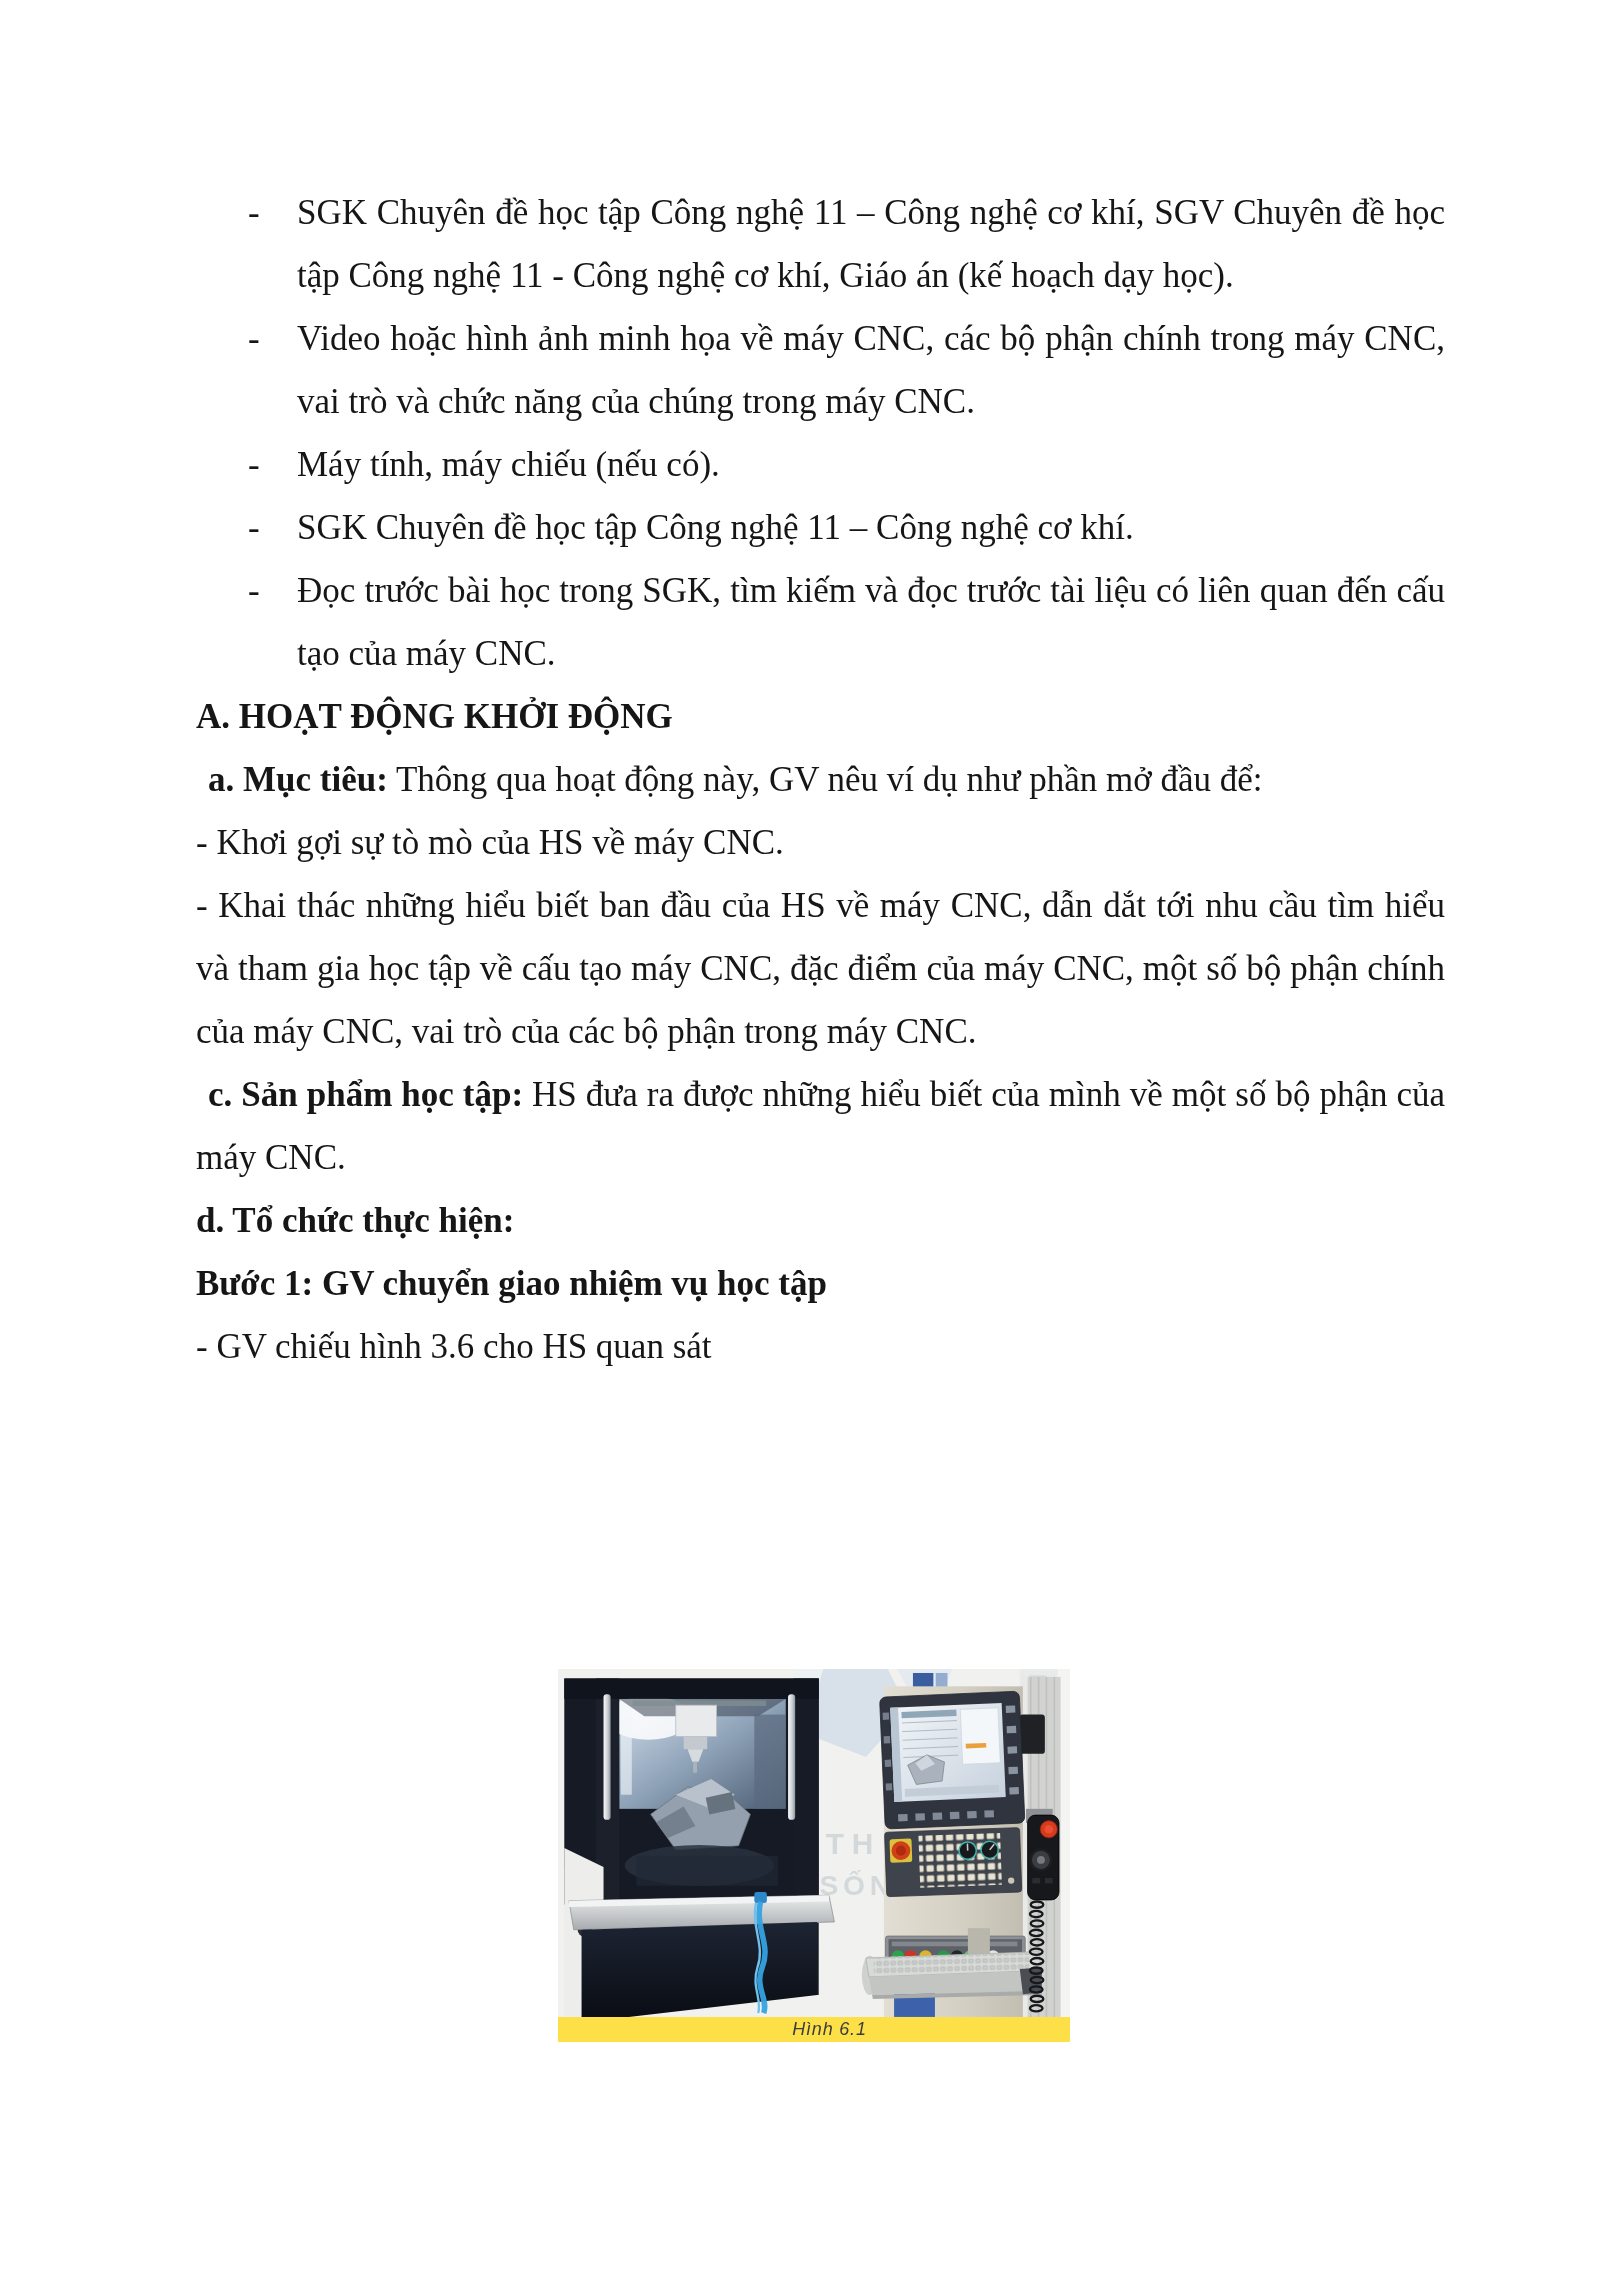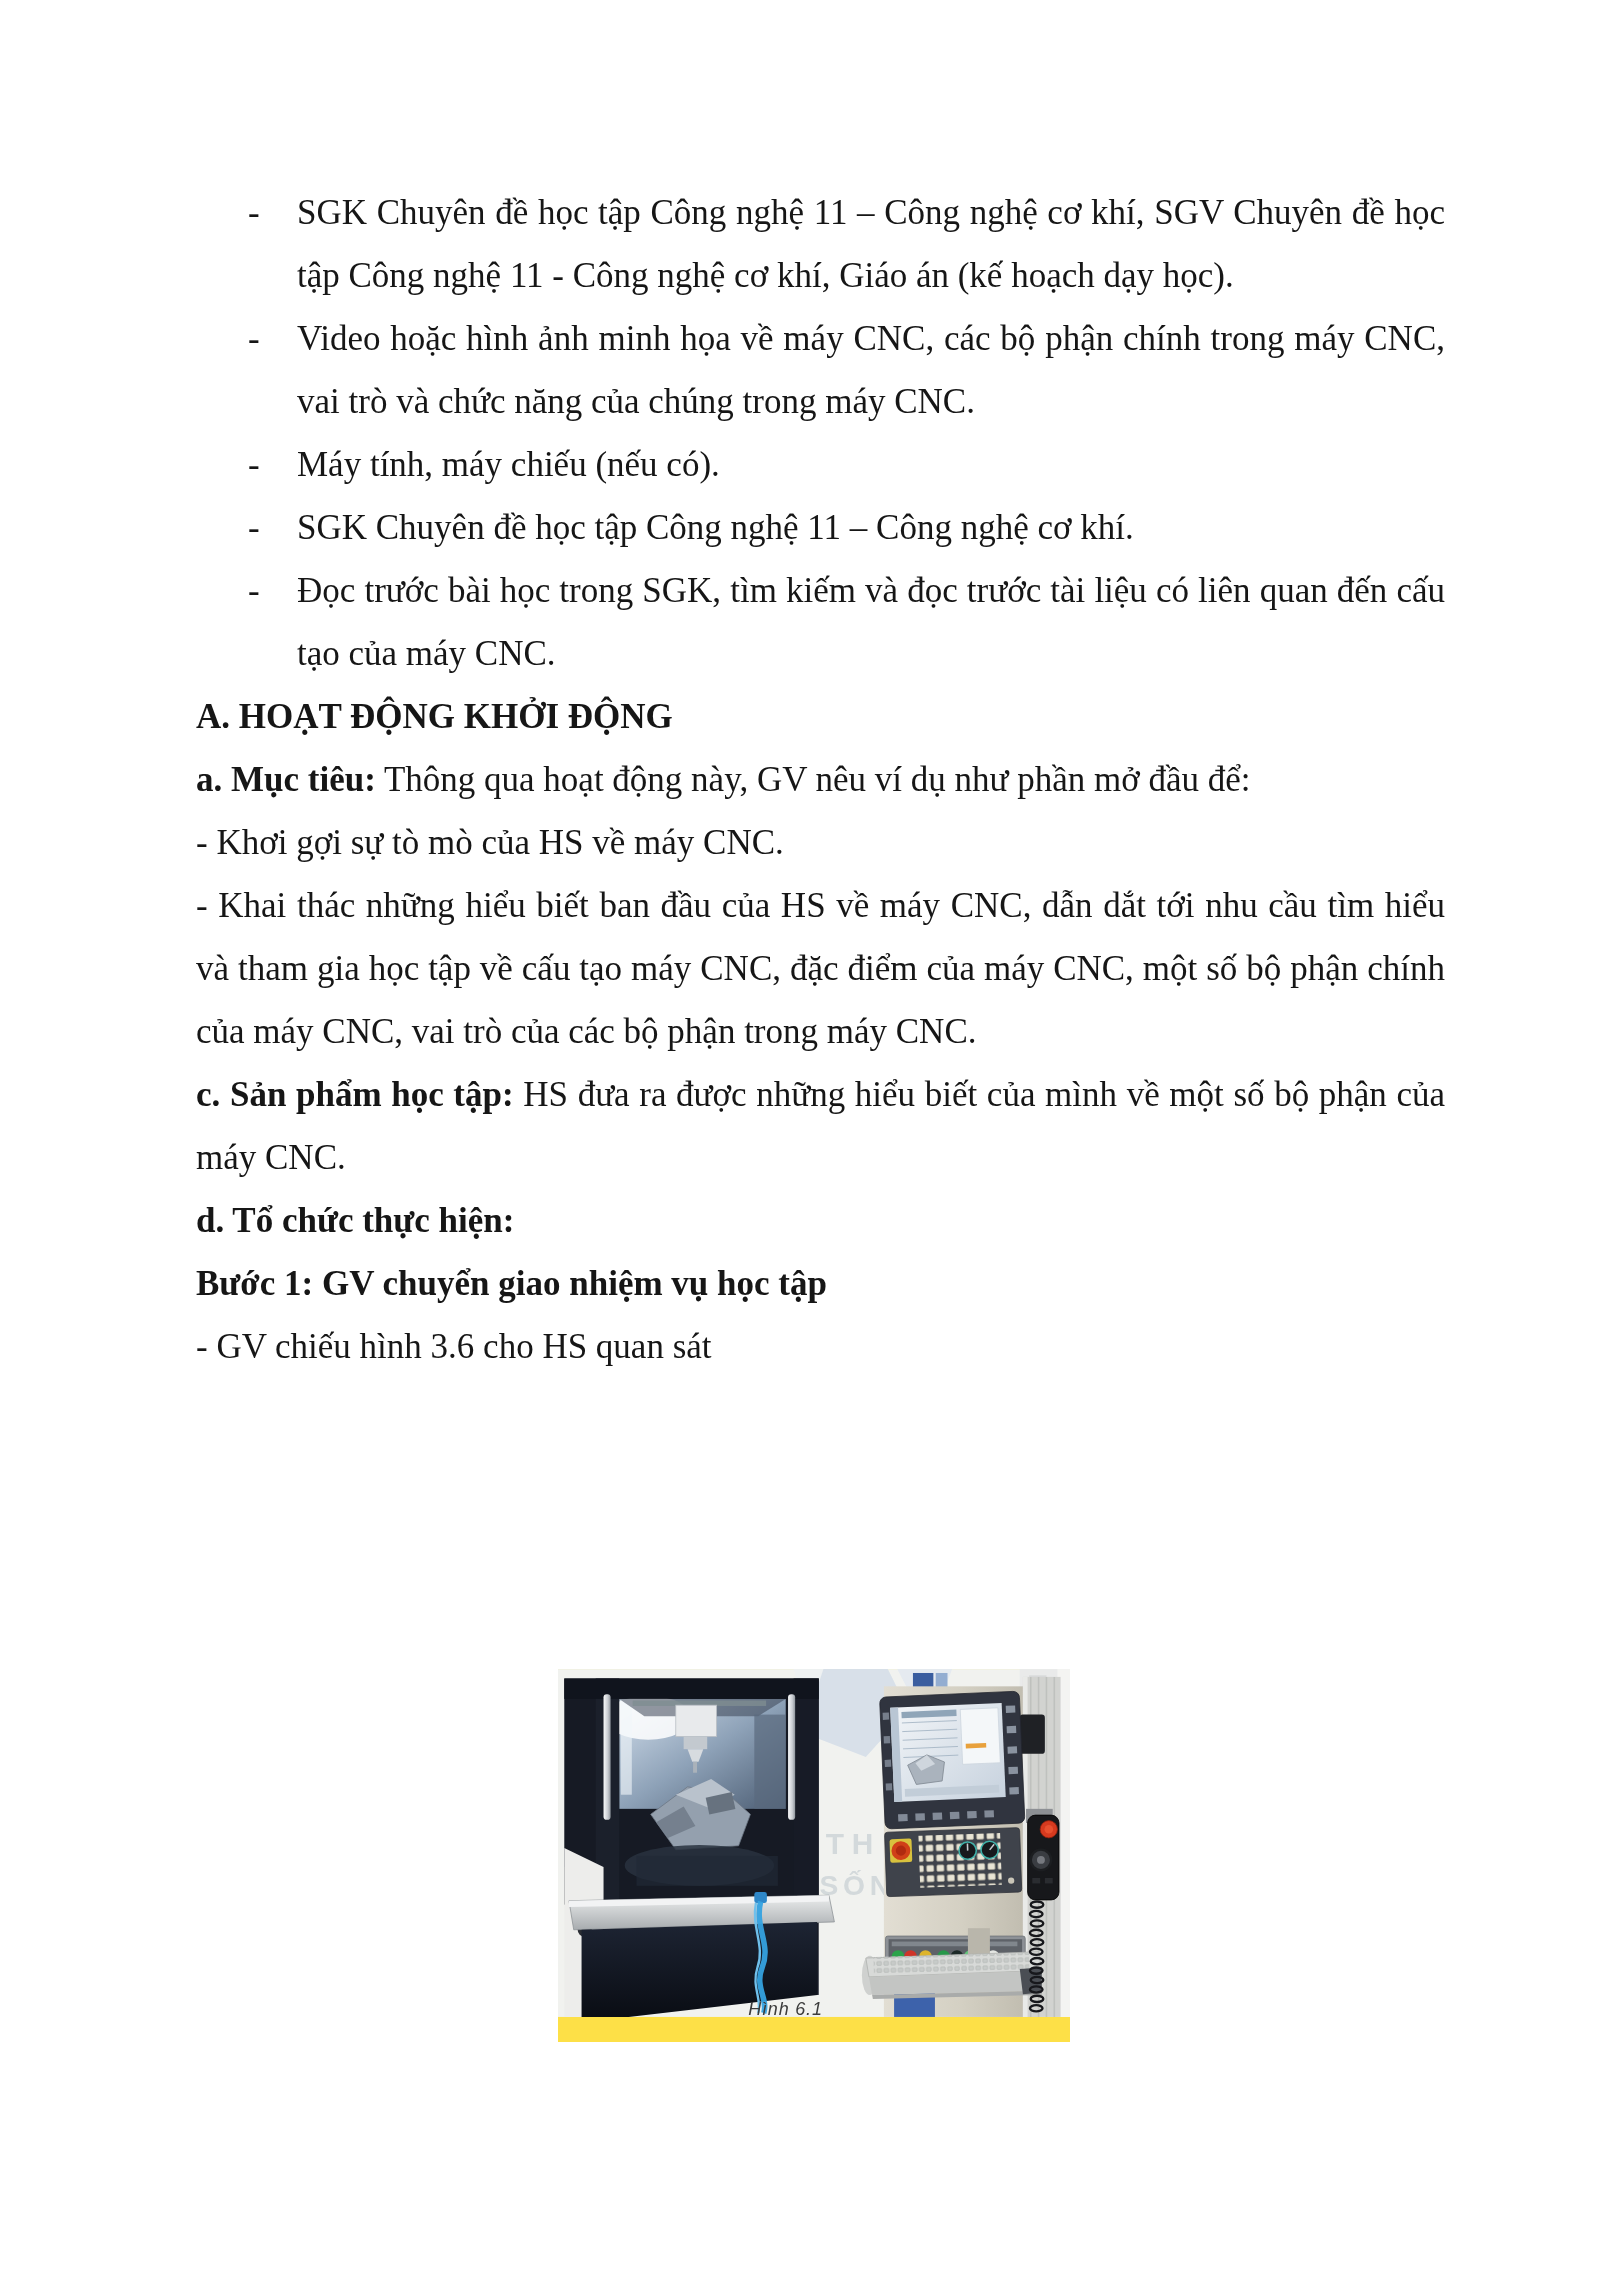--- a/index.html
+++ b/index.html
@@ -13,29 +13,29 @@
   }
   .text-block {
     position:absolute; left:196px; top:181px; width:1249px;
     font-size:35px; line-height:63px;
     text-align:justify;
   }
   .text-block p { margin:0; }
   .bullet { position:relative; padding-left:101px; }
   .bullet .dash { position:absolute; left:52px; top:0; }
   .heading { font-weight:bold; text-align:left; }
-  .lead { font-weight:bold; }
+  .lead { font-weight:bold;margin-left:12px; }
   figure.fig { position:absolute; left:558px; top:1669px; width:512px; height:373px;
     margin:0; background:#fde047; }
   figure.fig svg { display:block; }
   figcaption.cap {
-    position:absolute; left:0; bottom:22px; width:455px;
+    position:absolute; left:0; bottom:2px; width:455px;
     text-align:center;
     font-family:"Liberation Sans","DejaVu Sans",sans-serif;
-    font-style:italic; font-size:18px; color:#3c3c3c; letter-spacing:0.8px;
+    font-style:italic; font-size:18px; color:#3c3c3c; letter-spacing:0.8px;padding-left:44px;
   }
 </style>
 </head>
 <body>
 
 <div class="page">
 
   <main class="text-block">
     <p class="bullet"><span class="dash">-</span><span>SGK Chuyên đề học tập Công nghệ 11 – Công nghệ cơ khí, SGV Chuyên đề học tập Công nghệ 11 - Công nghệ cơ khí, Giáo án (kế hoạch dạy học).</span></p>
     <p class="bullet"><span class="dash">-</span><span>Video hoặc hình ảnh minh họa về máy CNC, các bộ phận chính trong máy CNC, vai trò và chức năng của chúng trong máy CNC.</span></p>

